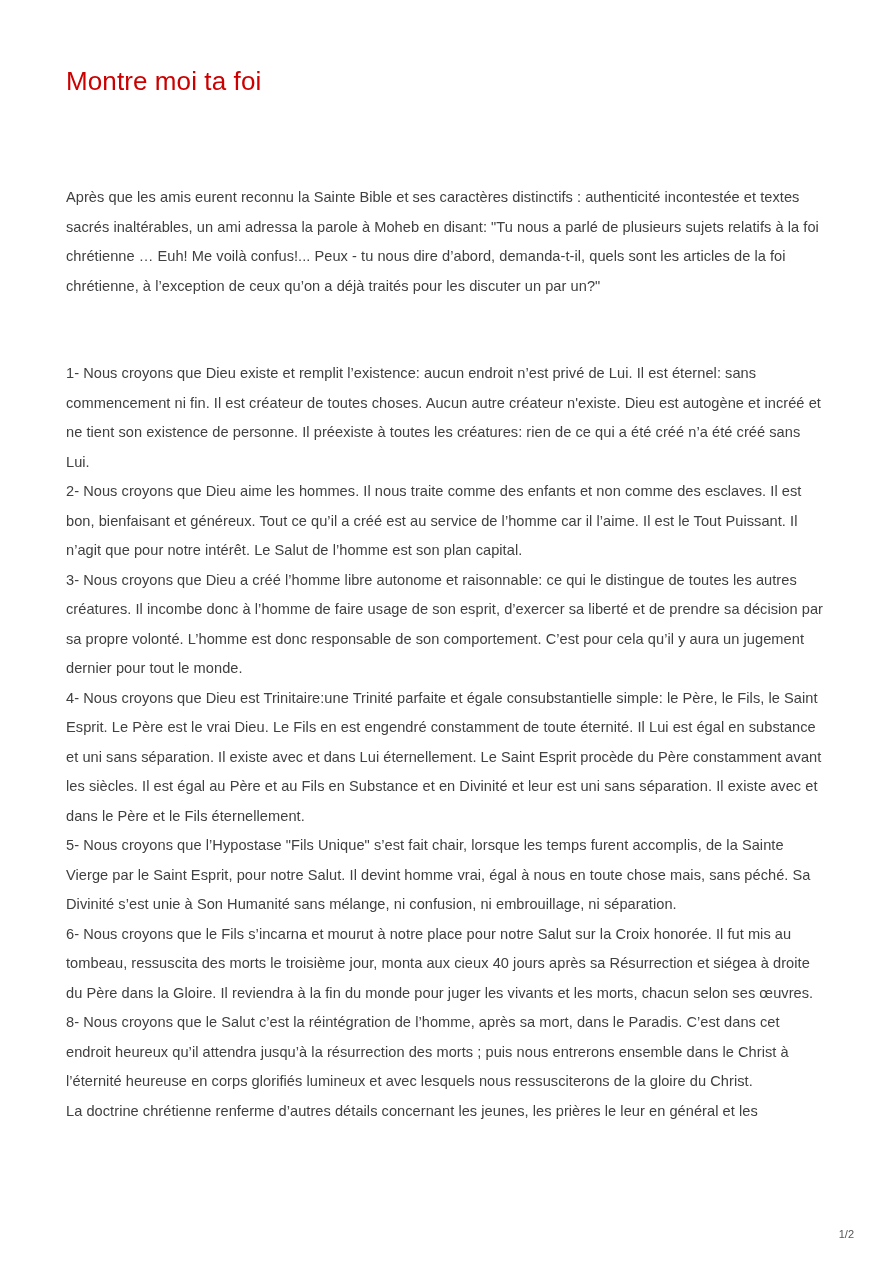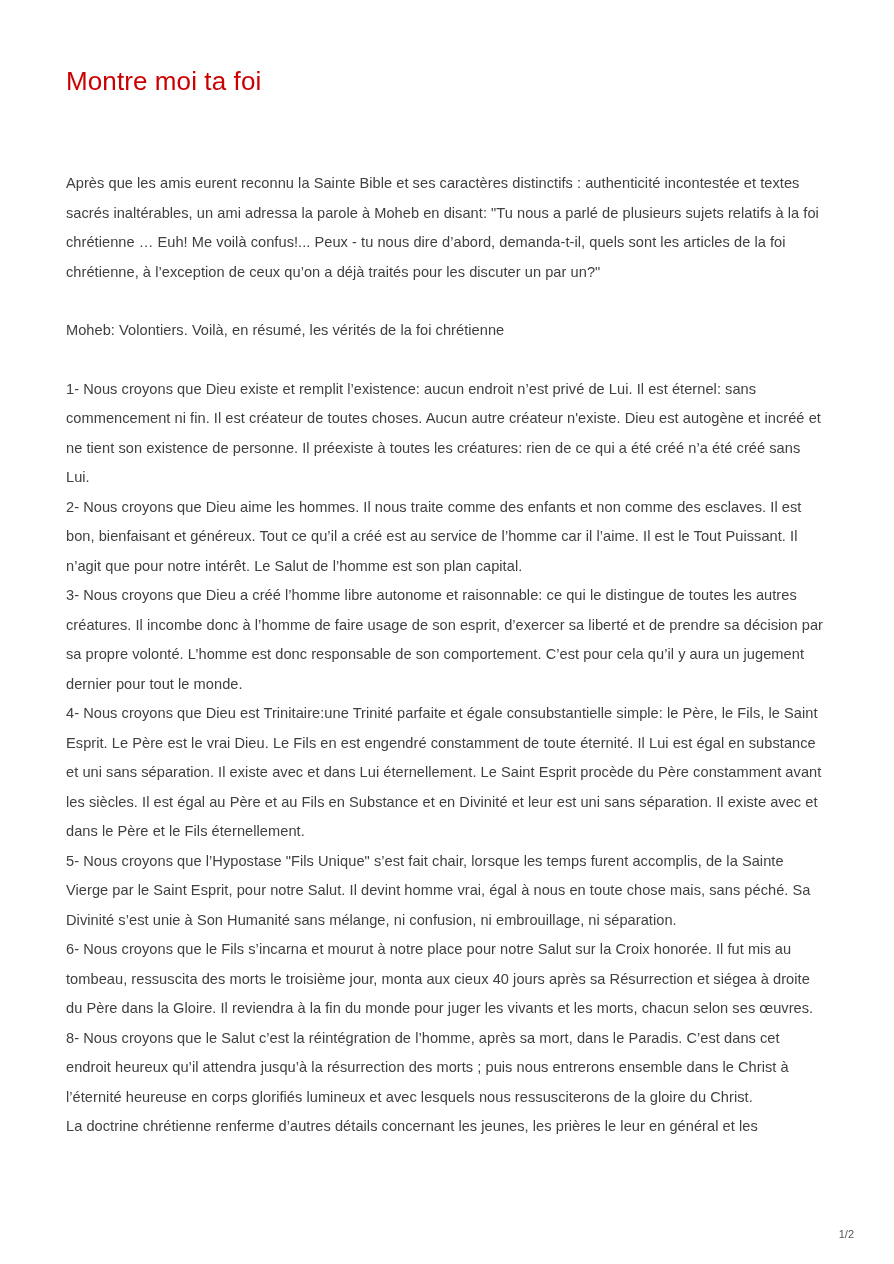--- a/index.html
+++ b/index.html
@@ -25,21 +25,21 @@
   .doc-title {
     font-size: 26px;
     font-weight: 400;
     color: #cc0000;
     margin: 0;
     padding-top: 66px;
     letter-spacing: 0.1px;
     line-height: 1.2;
   }
   .body-block {
-    margin-top: 2px;
+    margin-top: 16px;
   }
   .para {
     font-size: 14.6px;
     line-height: 29.5px;
     color: #404040;
     margin: 0;
     text-align: left;
     letter-spacing: 0.05px;
   }
   .spacer-lg { height: 70px; }
@@ -61,21 +61,20 @@
   <h1 class="doc-title">Montre moi ta foi</h1>
 
   <div class="spacer-lg"></div>
 
   <div class="body-block">
 
     <p class="para">Après que les amis eurent reconnu la Sainte Bible et ses caractères distinctifs : authenticité incontestée et textes sacrés inaltérables, un ami adressa la parole à Moheb en disant: "Tu nous a parlé de plusieurs sujets relatifs à la foi chrétienne … Euh! Me voilà confus!... Peux - tu nous dire d’abord, demanda-t-il, quels sont les articles de la foi chrétienne, à l’exception de ceux qu’on a déjà traités pour les discuter un par un?"</p>
 
     <div class="spacer-sm"></div>
 
-    <p class="para">Moheb: Volontiers. Voilà, en résumé, les vérités de la foi chrétienne</p>
 
     <div class="spacer-sm"></div>
 
     <p class="para">1- Nous croyons que Dieu existe et remplit l’existence: aucun endroit n’est privé de Lui. Il est éternel: sans commencement ni fin. Il est créateur de toutes choses. Aucun autre créateur n'existe. Dieu est autogène et incréé et ne tient son existence de personne. Il préexiste à toutes les créatures: rien de ce qui a été créé n’a été créé sans Lui.</p>
     <p class="para">2- Nous croyons que Dieu aime les hommes. Il nous traite comme des enfants et non comme des esclaves. Il est bon, bienfaisant et généreux. Tout ce qu’il a créé est au service de l’homme car il l’aime. Il est le Tout Puissant. Il n’agit que pour notre intérêt. Le Salut de l’homme est son plan capital.</p>
     <p class="para">3- Nous croyons que Dieu a créé l’homme libre autonome et raisonnable: ce qui le distingue de toutes les autres créatures. Il incombe donc à l’homme de faire usage de son esprit, d’exercer sa liberté et de prendre sa décision par sa propre volonté. L’homme est donc responsable de son comportement.  C’est pour cela qu’il y aura un jugement dernier pour tout le monde.</p>
     <p class="para">4- Nous croyons que Dieu est Trinitaire:une Trinité parfaite et égale consubstantielle simple: le Père, le Fils, le Saint Esprit. Le Père est le vrai Dieu. Le Fils en est engendré constamment de toute éternité. Il Lui est égal en substance et uni sans séparation. Il existe avec et dans Lui éternellement. Le Saint Esprit procède du Père constamment avant les siècles. Il est égal au Père et au Fils en Substance et en Divinité et leur est uni sans séparation. Il existe avec et dans le Père et le Fils éternellement.</p>
     <p class="para">5- Nous croyons que l’Hypostase "Fils Unique" s’est fait chair, lorsque les temps furent accomplis, de la Sainte Vierge par le Saint Esprit, pour notre Salut. Il devint homme vrai, égal à nous en toute chose mais, sans péché. Sa Divinité s’est unie à Son Humanité sans mélange, ni confusion, ni embrouillage, ni séparation.</p>
     <p class="para">6- Nous croyons que le Fils s’incarna et mourut à notre place pour notre Salut sur la Croix honorée. Il fut mis au tombeau, ressuscita des morts le troisième jour, monta aux cieux 40 jours après sa Résurrection et siégea à droite du Père dans la Gloire. Il reviendra à la fin du monde pour juger les vivants et les morts, chacun selon ses œuvres.</p>
     <p class="para">8- Nous croyons que le Salut c’est la réintégration de l’homme, après sa mort, dans le Paradis. C’est dans cet endroit heureux qu’il attendra jusqu’à la résurrection des morts ; puis nous entrerons ensemble dans le Christ à l’éternité heureuse en corps glorifiés lumineux et avec lesquels nous ressusciterons de la gloire du Christ.</p>

